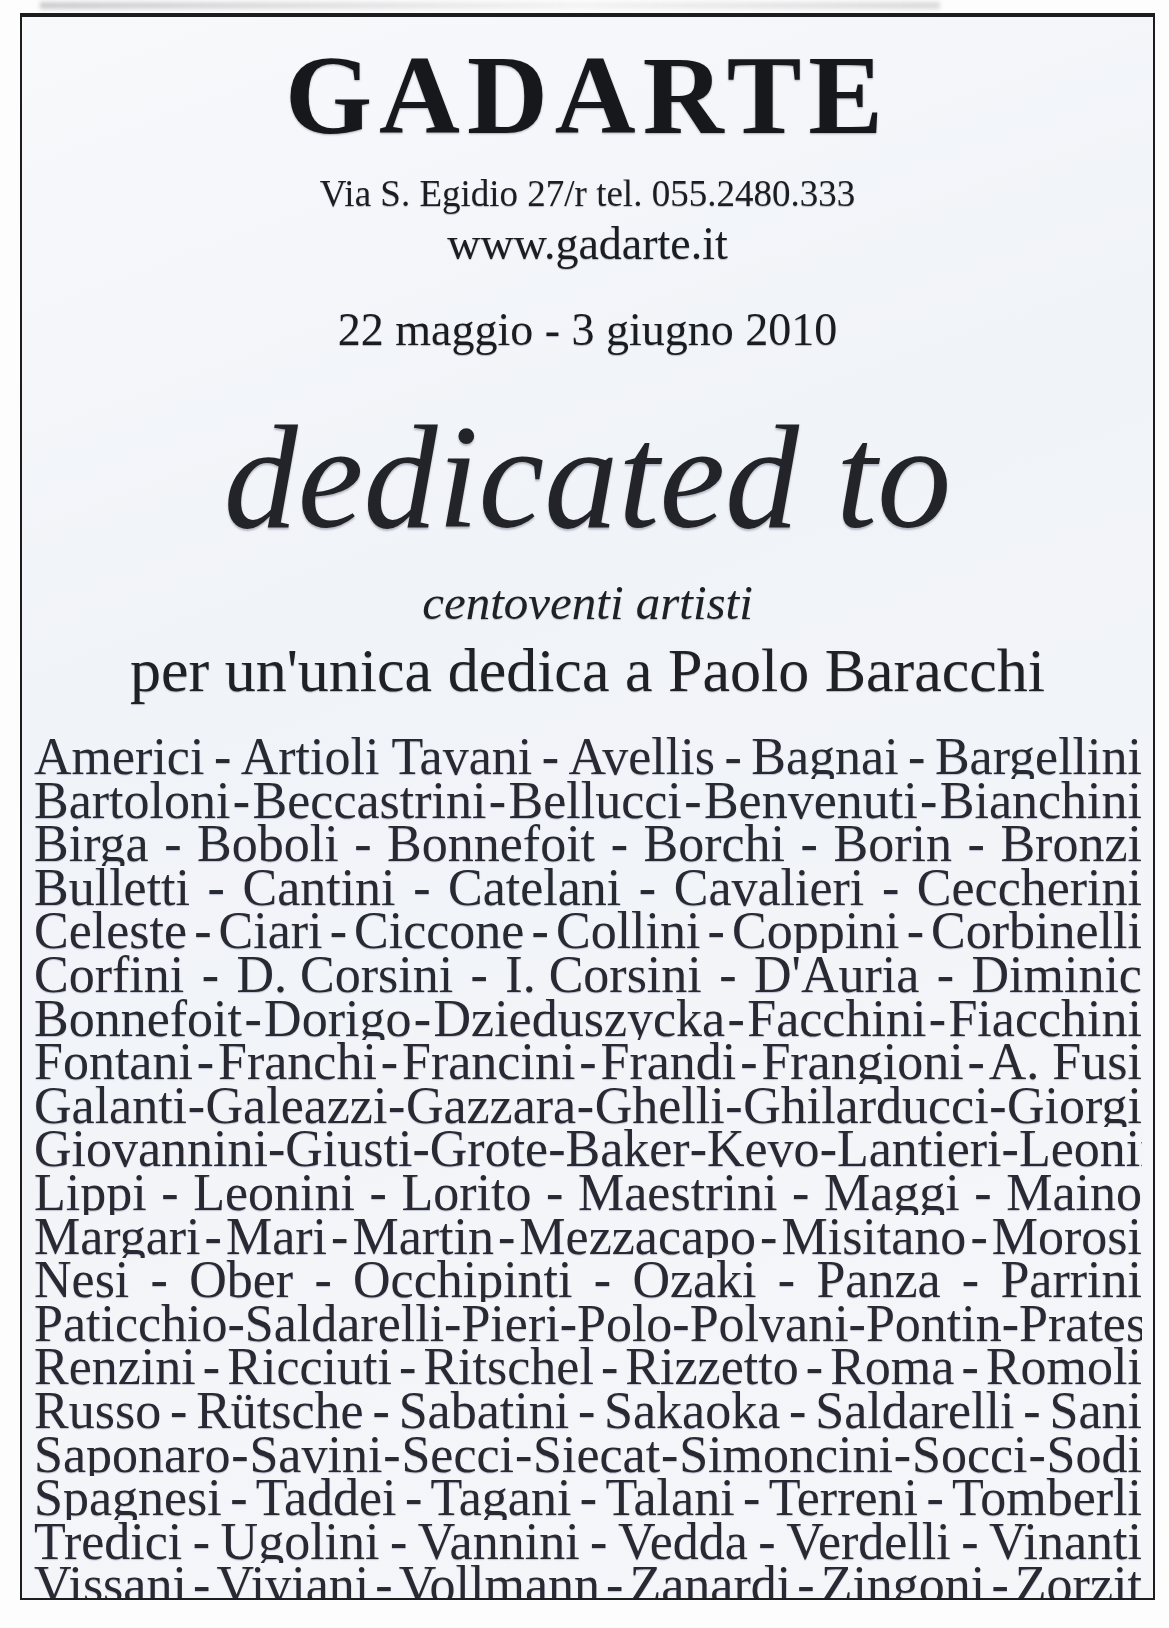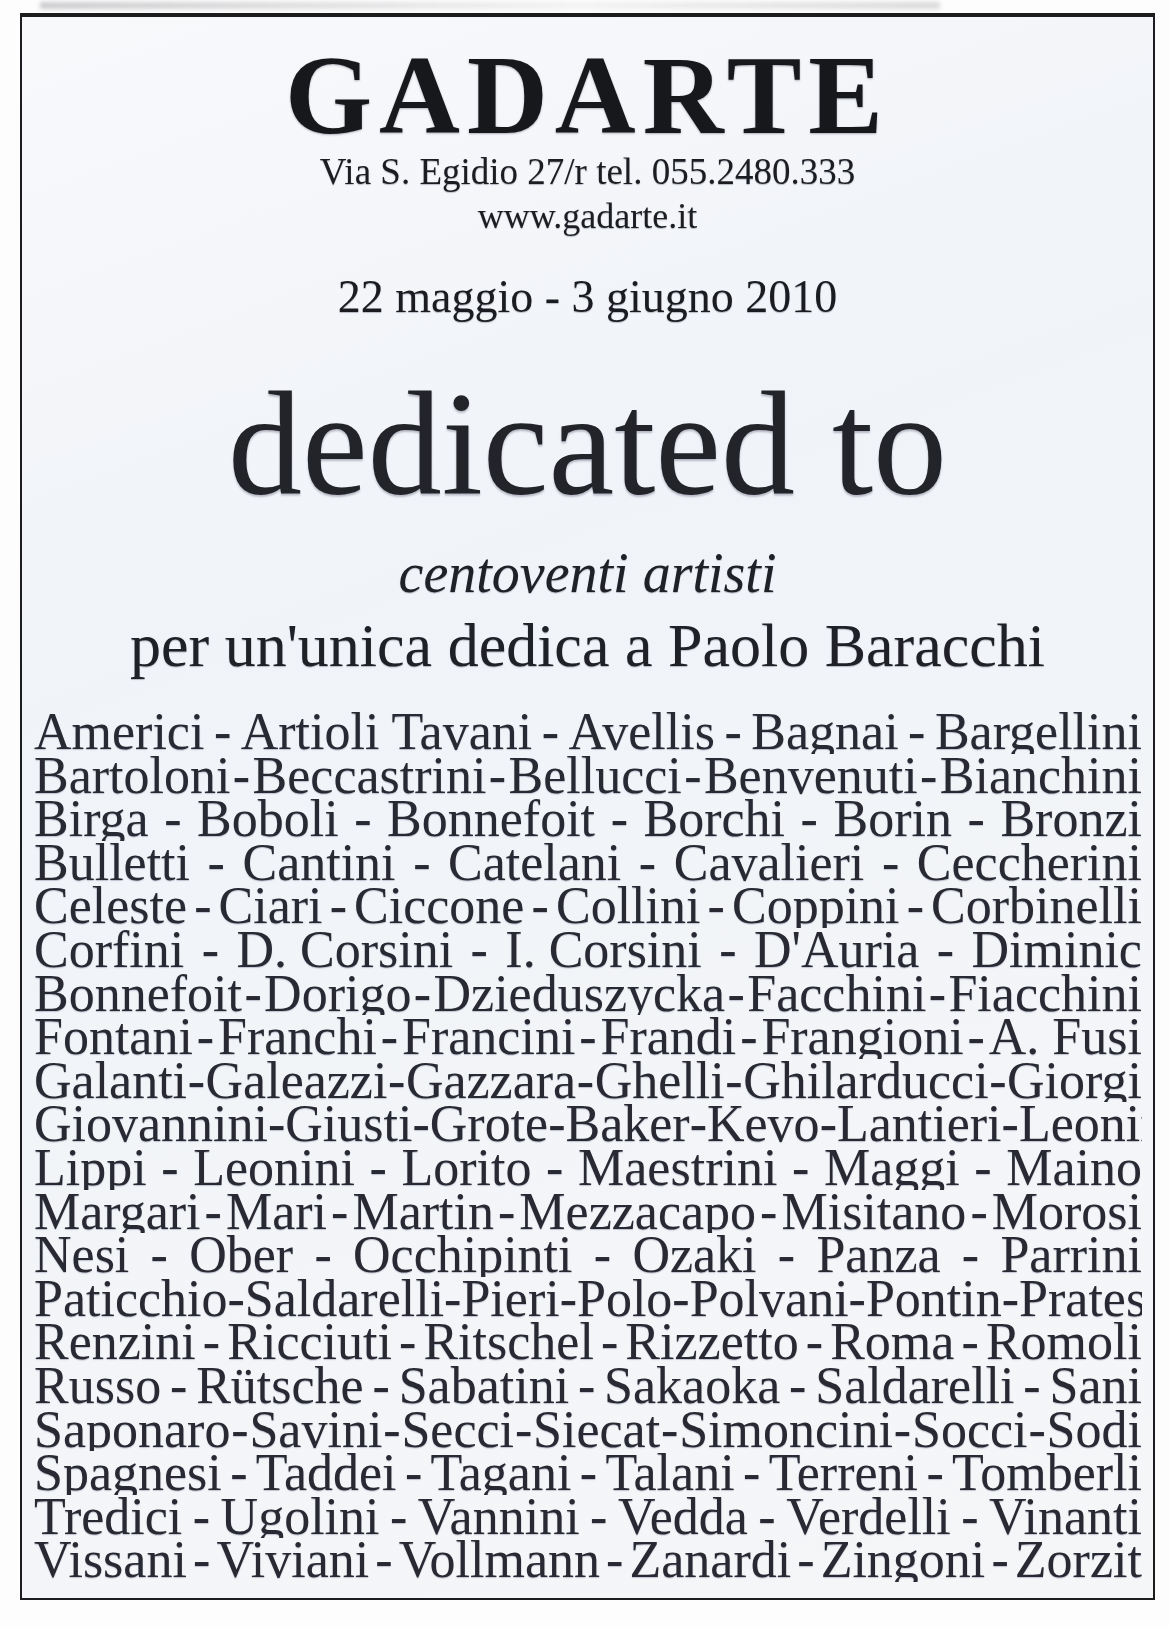--- a/index.html
+++ b/index.html
@@ -43,49 +43,51 @@
   .gallery-name {
     margin-top: 22px;
     font-size: 112px;
     line-height: 1.0;
     font-weight: bold;
     letter-spacing: 7px;
     color: #17181c;
     text-shadow: 0 1px 2px rgba(40,45,70,0.35);
   }
   .gallery-address {
+    margin-top: 22px;
     font-size: 37px;
     line-height: 1.15;
     color: #1c1d23;
     text-shadow: 0 1px 1px rgba(40,45,70,0.3);
   }
   .gallery-website {
     margin-top: 2px;
-    font-size: 36px;
+    font-size: 46px;
     line-height: 1.15;
     color: #1c1d23;
     text-shadow: 0 1px 1px rgba(40,45,70,0.3);
   }
   .exhibition-dates {
     margin-top: 34px;
     font-size: 46px;
     line-height: 1.15;
     color: #1b1c21;
     text-shadow: 0 1px 1px rgba(40,45,70,0.3);
   }
   .exhibition-title {
     margin-top: 50px;
     font-size: 148px;
     line-height: 0.95;
+    font-style: italic;
     color: #232429;
     text-shadow: 0 2px 2px rgba(45,50,80,0.3);
   }
   .subtitle-artist-count {
     margin-top: 26px;
-    font-size: 56px;
+    font-size: 49px;
     line-height: 1.2;
     font-style: italic;
     color: #202127;
     text-shadow: 0 1px 1px rgba(40,45,70,0.3);
   }
   .subtitle-dedication {
     margin-top: 0px;
     font-size: 62px;
     line-height: 1.2;
     color: #202127;

